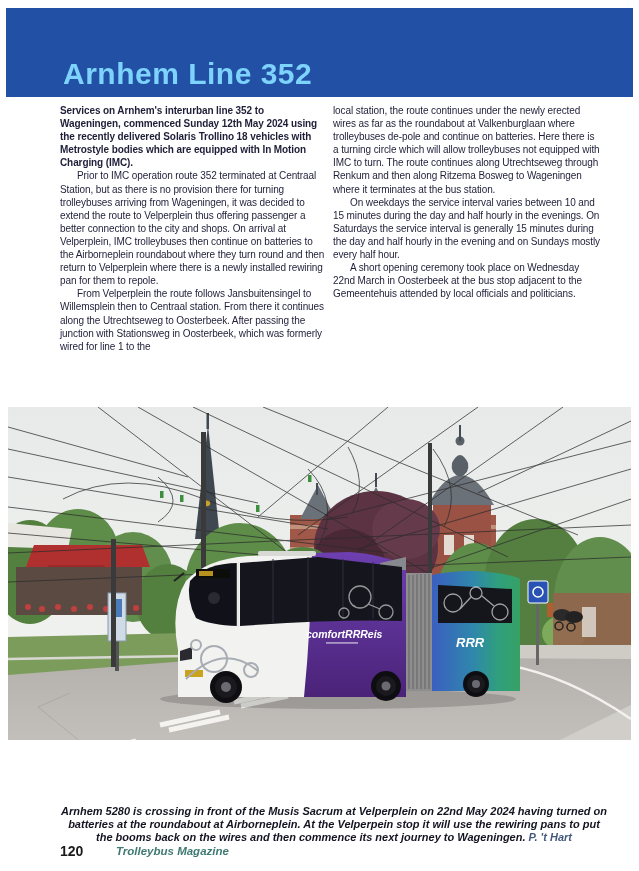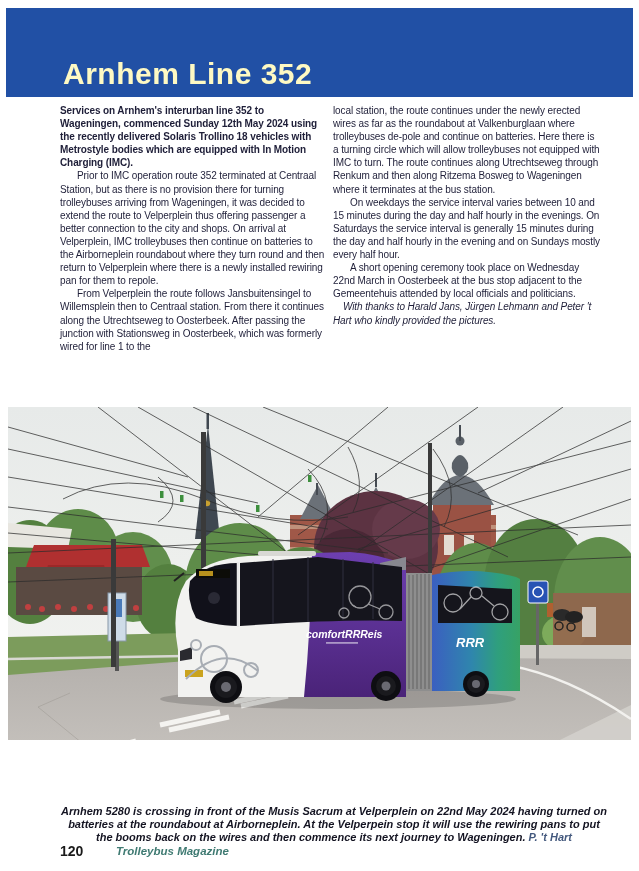--- a/index.html
+++ b/index.html
@@ -5,21 +5,21 @@
   html,body{margin:0;padding:0;}
   body{
     width:639px;height:871px;position:relative;background:#ffffff;
     font-family:"Liberation Sans",sans-serif;overflow:hidden;
   }
   .header-bar{
     position:absolute;left:6px;top:8px;width:627px;height:89px;
     background:#2150a5;display:flex;align-items:flex-end;
   }
   .page-title{
-    color:#fef9c3;font-weight:bold;font-size:30px;letter-spacing:.5px;
+    color:#7dd3fc;font-weight:bold;font-size:30px;letter-spacing:.5px;
     margin:0 0 6px 57px;
   }
   .col{
     position:absolute;top:104px;font-size:10px;line-height:13.1px;
     color:#1e1e38;letter-spacing:-0.1px;
   }
   .col.left{left:60px;width:266px;}
   .col.right{left:333px;width:268px;}
   .col p{margin:0;}
   .p-bold{font-weight:bold;}
@@ -55,21 +55,20 @@
 <div class="col left">
   <p class="p-bold">Services on Arnhem's interurban line 352 to Wageningen, commenced Sunday 12th May 2024 using the recently delivered Solaris Trollino 18 vehicles with Metrostyle bodies which are equipped with In Motion Charging (IMC).</p>
   <p class="ind">Prior to IMC operation route 352 terminated at Centraal Station, but as there is no provision there for turning trolleybuses arriving from Wageningen, it was decided to extend the route to Velperplein thus offering passenger a better connection to the city and shops.  On arrival at Velperplein, IMC trolleybuses then continue on batteries to the Airborneplein roundabout where they turn round and then return to Velperplein where there is a newly installed rewiring pan for them to repole.</p>
   <p class="ind">From Velperplein the route follows Jansbuitensingel to Willemsplein then to Centraal station. From there it continues along the Utrechtseweg to Oosterbeek.  After passing the junction with Stationsweg in Oosterbeek, which was formerly wired for line 1 to the</p>
 </div>
 
 <div class="col right">
   <p>local station, the route continues under the newly erected wires as far as the roundabout at Valkenburglaan where trolleybuses de-pole and continue on batteries. Here there is a turning circle which will allow trolleybuses not equipped with IMC to turn.  The route continues along Utrechtseweg through Renkum and then along Ritzema Bosweg to Wageningen where it terminates at the bus station.</p>
   <p class="ind">On weekdays the service interval varies between 10 and 15 minutes during the day and half hourly in the evenings.  On Saturdays the service interval is generally 15 minutes during the day and half hourly in the evening and on Sundays mostly every half hour.</p>
   <p class="ind">A short opening ceremony took place on Wednesday 22nd March in Oosterbeek at the bus stop adjacent to the Gemeentehuis attended by local officials and politicians.</p>
-  <p class="thanks">With thanks to Harald Jans, Jürgen Lehmann and Peter 't Hart who kindly provided the pictures.</p>
 </div>
 
 <div class="photo">
 <svg width="623" height="393" viewBox="0 0 623 393" xmlns="http://www.w3.org/2000/svg">
   <defs>
     <linearGradient id="skyG" x1="0" y1="0" x2="0" y2="1">
       <stop offset="0" stop-color="#e7eae9"></stop>
           <stop offset="1" stop-color="#f2f3f0"></stop>
     </linearGradient>
     <linearGradient id="roadG" x1="0" y1="0" x2="0" y2="1">

